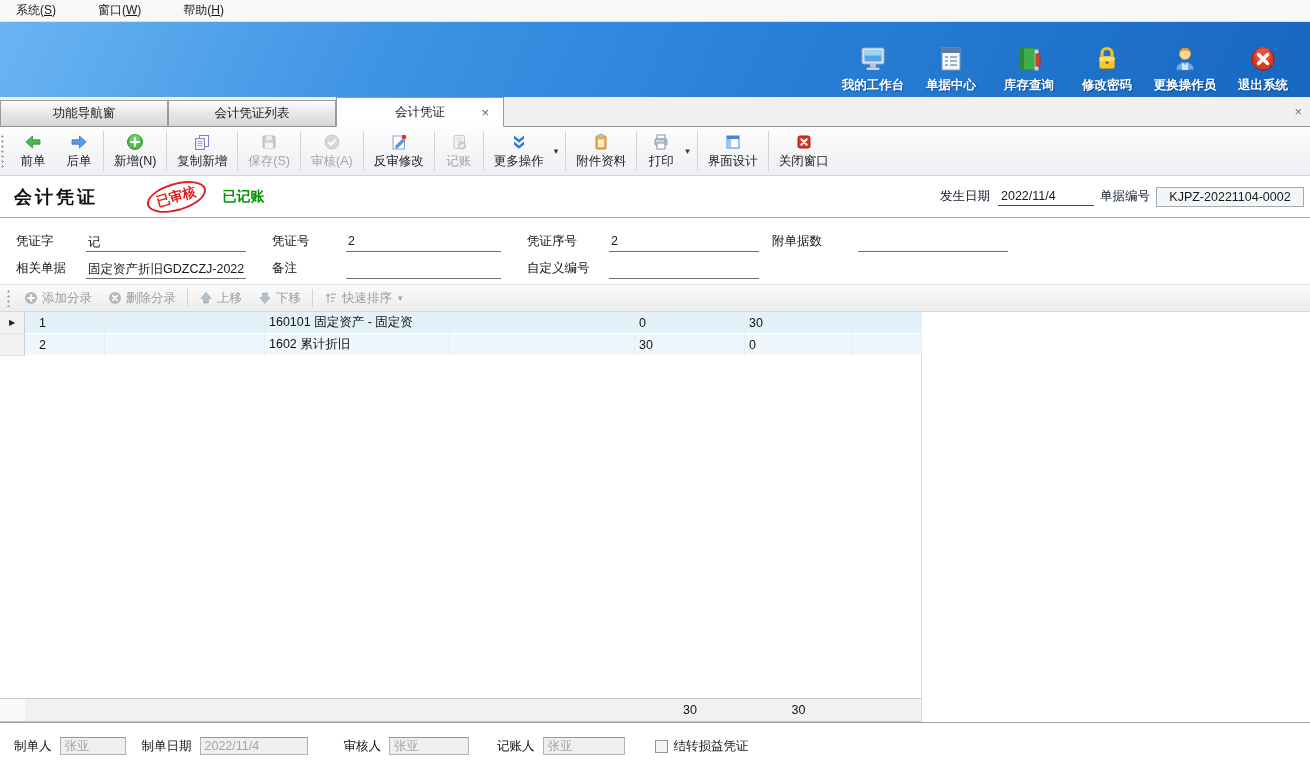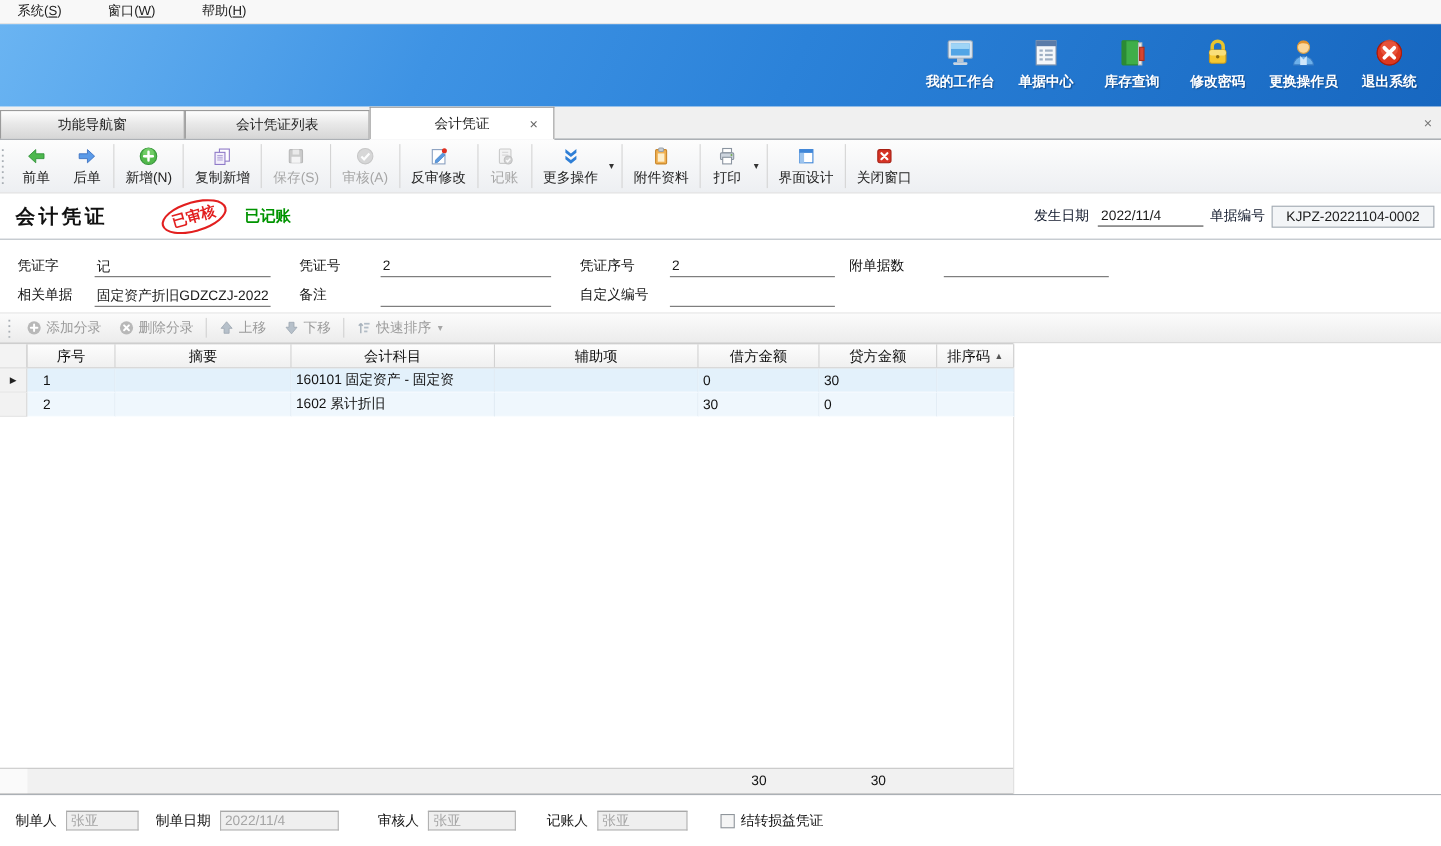--- a/index.html
+++ b/index.html
@@ -19,21 +19,21 @@
   
   .app-header { height:75px; flex:0 0 75px; position:relative;
     background:linear-gradient(115deg,#6ab4f2 0%,#3e93e4 30%,#2b82d9 55%,#1767c0 100%); }
   .brand-wrap { position:absolute; left:36px; top:22px; display:flex; align-items:center; }
   .logo-mark { width:34px; height:34px; margin-right:8px; }
   .brand-name { color:#fff; font-size:22px; font-weight:bold; letter-spacing:2px;
                 text-shadow:1px 1px 2px rgba(0,40,90,.45); }
   .brand-dot { color:#fff; font-size:18px; font-weight:bold; margin:0 7px; }
   .brand-sub { color:#d9f22e; font-size:15px; font-weight:bold; font-style:italic;
                text-shadow:1px 1px 1px rgba(0,40,90,.4); }
-  .hdr-nav { position:absolute; right:8px; bottom:14px; display:flex; align-items:flex-end; }
+  .hdr-nav { position:absolute; right:8px; bottom:3px; display:flex; align-items:flex-end; }
   .hdr-nav-item { display:flex; flex-direction:column; align-items:center; min-width:78px;
                   padding:0 5px; cursor:pointer; }
   .hdr-nav-item .lbl { color:#fff; font-weight:bold; font-size:12.5px; margin-top:3px;
                        text-shadow:1px 1px 1px rgba(0,40,90,.5); white-space:nowrap; }
 
   
   .tabstrip { height:30px; flex:0 0 30px; background:#f0f0f0; border-bottom:1px solid #8d939a;
               display:flex; align-items:flex-end; position:relative; }
   .tab { width:168px; height:26px; display:flex; align-items:center; justify-content:center;
          background:linear-gradient(#fefefe,#e9e9e9 45%,#d6d6d6); border:1px solid #9a9a9a;
@@ -463,33 +463,20 @@
           <rect x="7" y="6" width="4" height="1.6" fill="#b2bcc6"></rect>
           <rect x="7" y="9.5" width="3" height="1.6" fill="#b2bcc6"></rect>
         </svg>
       </span>
     <span>快速排序</span>
     <span class="ecaret">▾</span>
   </div>
 </div>
 
 <div class="grid-wrap">
-  <div class="grow ghead">
-    <div class="gc gind"></div>
-    <div class="gc">序号</div>
-    <div class="gc">摘要</div>
-    <div class="gc">会计科目</div>
-    <div class="gc">辅助项</div>
-    <div class="gc">借方金额</div>
-    <div class="gc">贷方金额</div>
-    <div class="gc">
-      <span>排序码</span>
-      <span class="sort-arrow">▲</span>
-    </div>
-  </div>
 
   <div class="grow gdata row-a">
     <div class="gc gind">▶</div>
     <div class="gc seq">1</div>
     <div class="gc"></div>
     <div class="gc">160101  固定资产 - 固定资</div>
     <div class="gc"></div>
     <div class="gc">0</div>
     <div class="gc">30</div>
     <div class="gc"></div>

